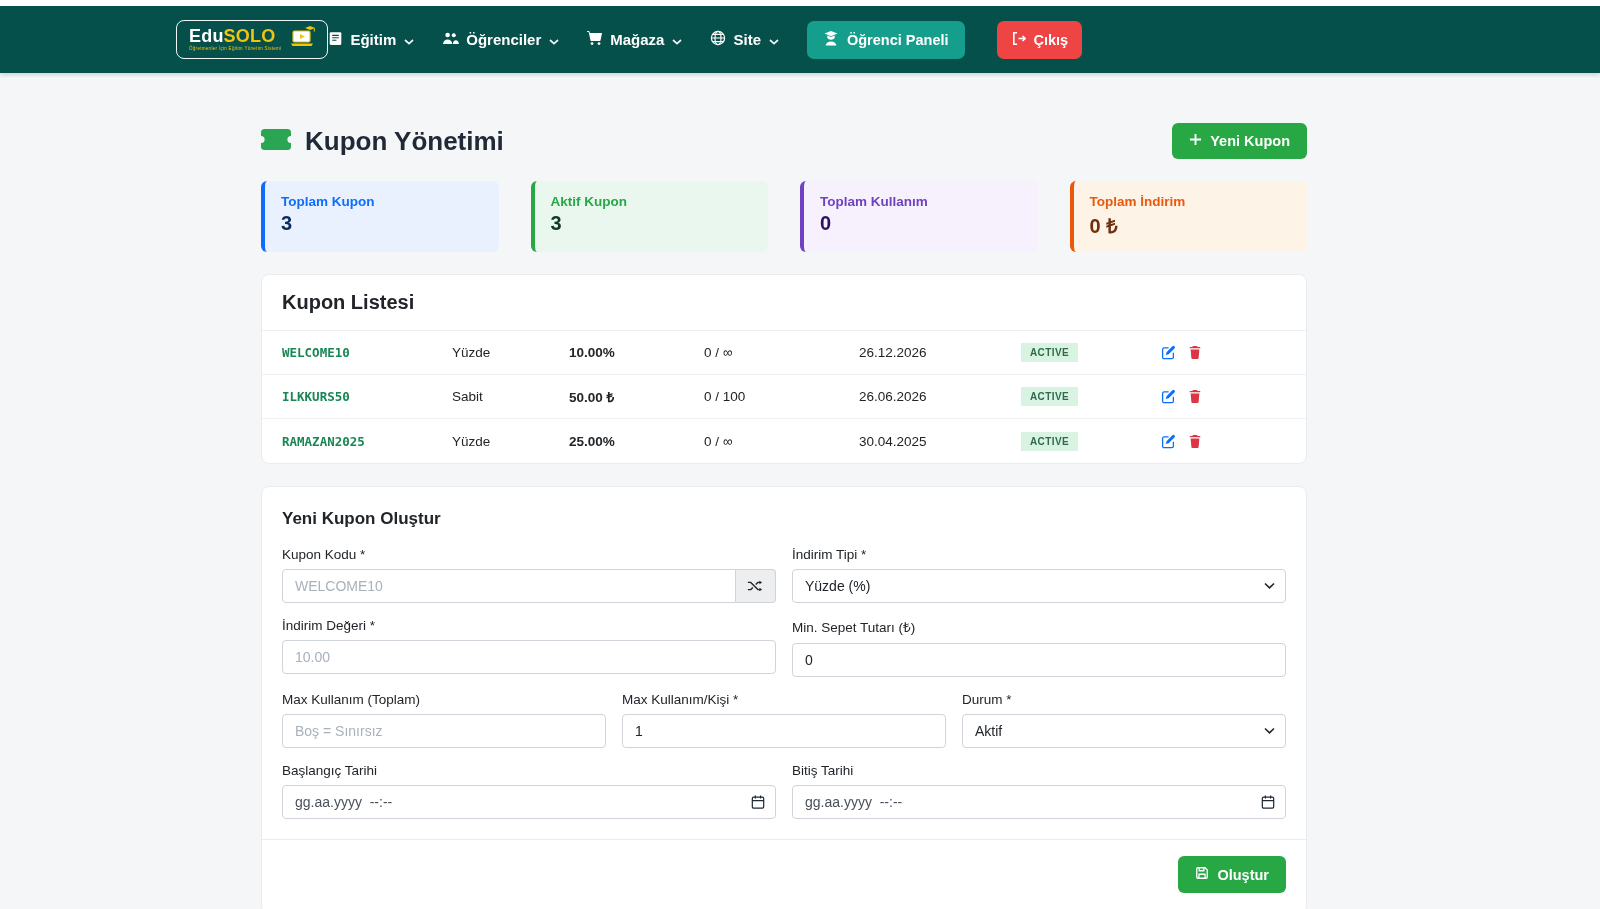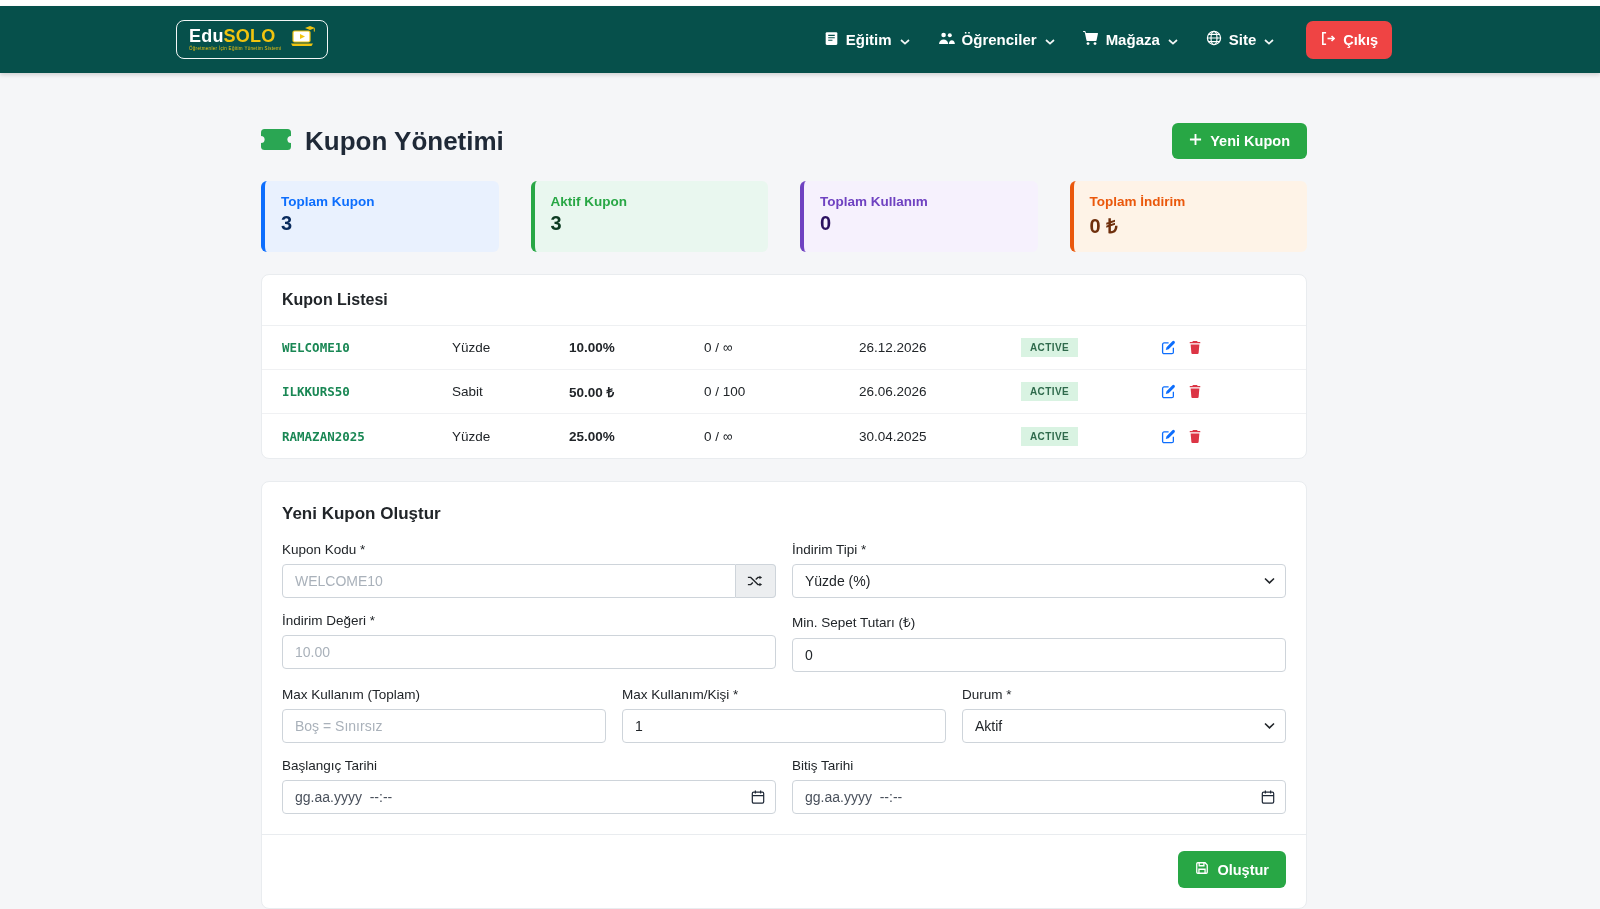--- a/index.html
+++ b/index.html
@@ -8,21 +8,21 @@
     background:#f5f6f8;
     font-family:"Liberation Sans", sans-serif;
     color:#212529;
     min-height:909px;
   }
   
   .top-strip { height:6px; background:#ffffff; }
   .navbar { background:#06504b; height:67px; box-shadow:0 2px 4px rgba(0,0,0,.15); }
   .nav-inner {
     width:1216px; margin-left:176px; height:100%;
-    display:flex; align-items:center; justify-content:space-between;
+    display:flex; align-items:center; justify-content:flex-start;
   }
   .logo {
     display:flex; align-items:center; gap:8px;
     border:1.5px solid rgba(255,255,255,.95); border-radius:8px;
     padding:5px 12px 6px 12px; cursor:pointer; text-decoration:none;
   }
   .logo-main { font-size:18px; font-weight:700; letter-spacing:.2px; line-height:1.05; }
   .logo-main .lg-white { color:#ffffff; font-weight:600; }
   .logo-main .lg-yellow { color:#f1c40f; font-weight:800; }
   .logo-tagline { font-size:4.5px; color:#f1c40f; white-space:nowrap; letter-spacing:.3px; margin-top:1px; }
@@ -50,21 +50,21 @@
     background:#28a745; color:#fff; font-size:14.5px; font-weight:600;
     padding:10px 17px; border-radius:6px;justify-content:center;
   }
   
   .stats { display:grid; grid-template-columns:repeat(4,1fr); gap:32px; margin-top:22px; }
   .stat-card { border-left:4px solid #ccc; border-radius:6px; padding:13px 16px; }
   .stat-label { font-size:13.5px; font-weight:700; display:block; }
   .stat-value { font-size:20px; font-weight:700; display:block; margin-top:3px; }
   
   .card { background:#fff; border:1px solid #e9ecef; border-radius:8px; margin-top:22px; overflow:hidden; }
-  .card-head { padding:16px 20px; font-size:16px; font-weight:700; border-bottom:1px solid #eef0f2; }
+  .card-head { padding:16px 20px; font-size:20px; font-weight:700; border-bottom:1px solid #eef0f2; }
   
   .tgrid { display:grid; grid-template-columns:190px 117px 135px 155px 162px 140px 1fr; align-items:center; }
   .thead { background:#f7f8fa; border-bottom:1px solid #e6e9ec; height:33px; }
   .thead span { font-size:11px; font-weight:700; letter-spacing:.4px; color:#4b5157; }
   .tgrid > :first-child { padding-left:20px; }
   .trow { height:44px; border-bottom:1px solid #f0f1f3; font-size:13.5px; }
   .trow:last-child { border-bottom:none; }
   .cell-code { font-family:"DejaVu Sans Mono", monospace; font-size:12.5px; font-weight:700; color:#198754; }
   .cell-value { font-weight:700; }
   .badge-active {
@@ -179,20 +179,30 @@
               <ellipse cx="8" cy="8" rx="3" ry="6.6"></ellipse>
               <path d="M1.5 8h13M2.4 4.4h11.2M2.4 11.6h11.2"></path>
             </svg>
         </span>
         <span>Site</span>
         <span class="caret"><svg width="10" height="6" viewBox="0 0 10 6">
               <path d="M1 1l4 3.6L9 1" stroke="#fff" stroke-width="1.7" fill="none"></path>
             </svg></span>
       </div>
 
+      <button class="btn btn-panel">
+        <span>
+          <svg width="16" height="15" viewBox="0 0 16 15" fill="#fff">
+              <path d="M8 0 1.5 2.6 8 5.2l6.5-2.6z"></path>
+              <path d="M4.3 4.6v2c0 1.2 1.7 2.1 3.7 2.1s3.7-.9 3.7-2.1v-2L8 6.1z"></path>
+              <path d="M2.6 14.4c.5-2.5 2.7-4 5.4-4s4.9 1.5 5.4 4z"></path>
+            </svg>
+        </span>
+        <span>Öğrenci Paneli</span>
+      </button>
 
       <button class="btn btn-logout">
         <span>
           <svg width="15" height="15" viewBox="0 0 16 16" fill="none" stroke="#fff" stroke-width="1.7">
               <path d="M6.5 1.8H3v12.4h3.5"></path>
               <path d="M8 8h7"></path>
               <path d="M12.3 5.3 15 8l-2.7 2.7"></path>
             </svg>
         </span>
         <span>Çıkış</span>

